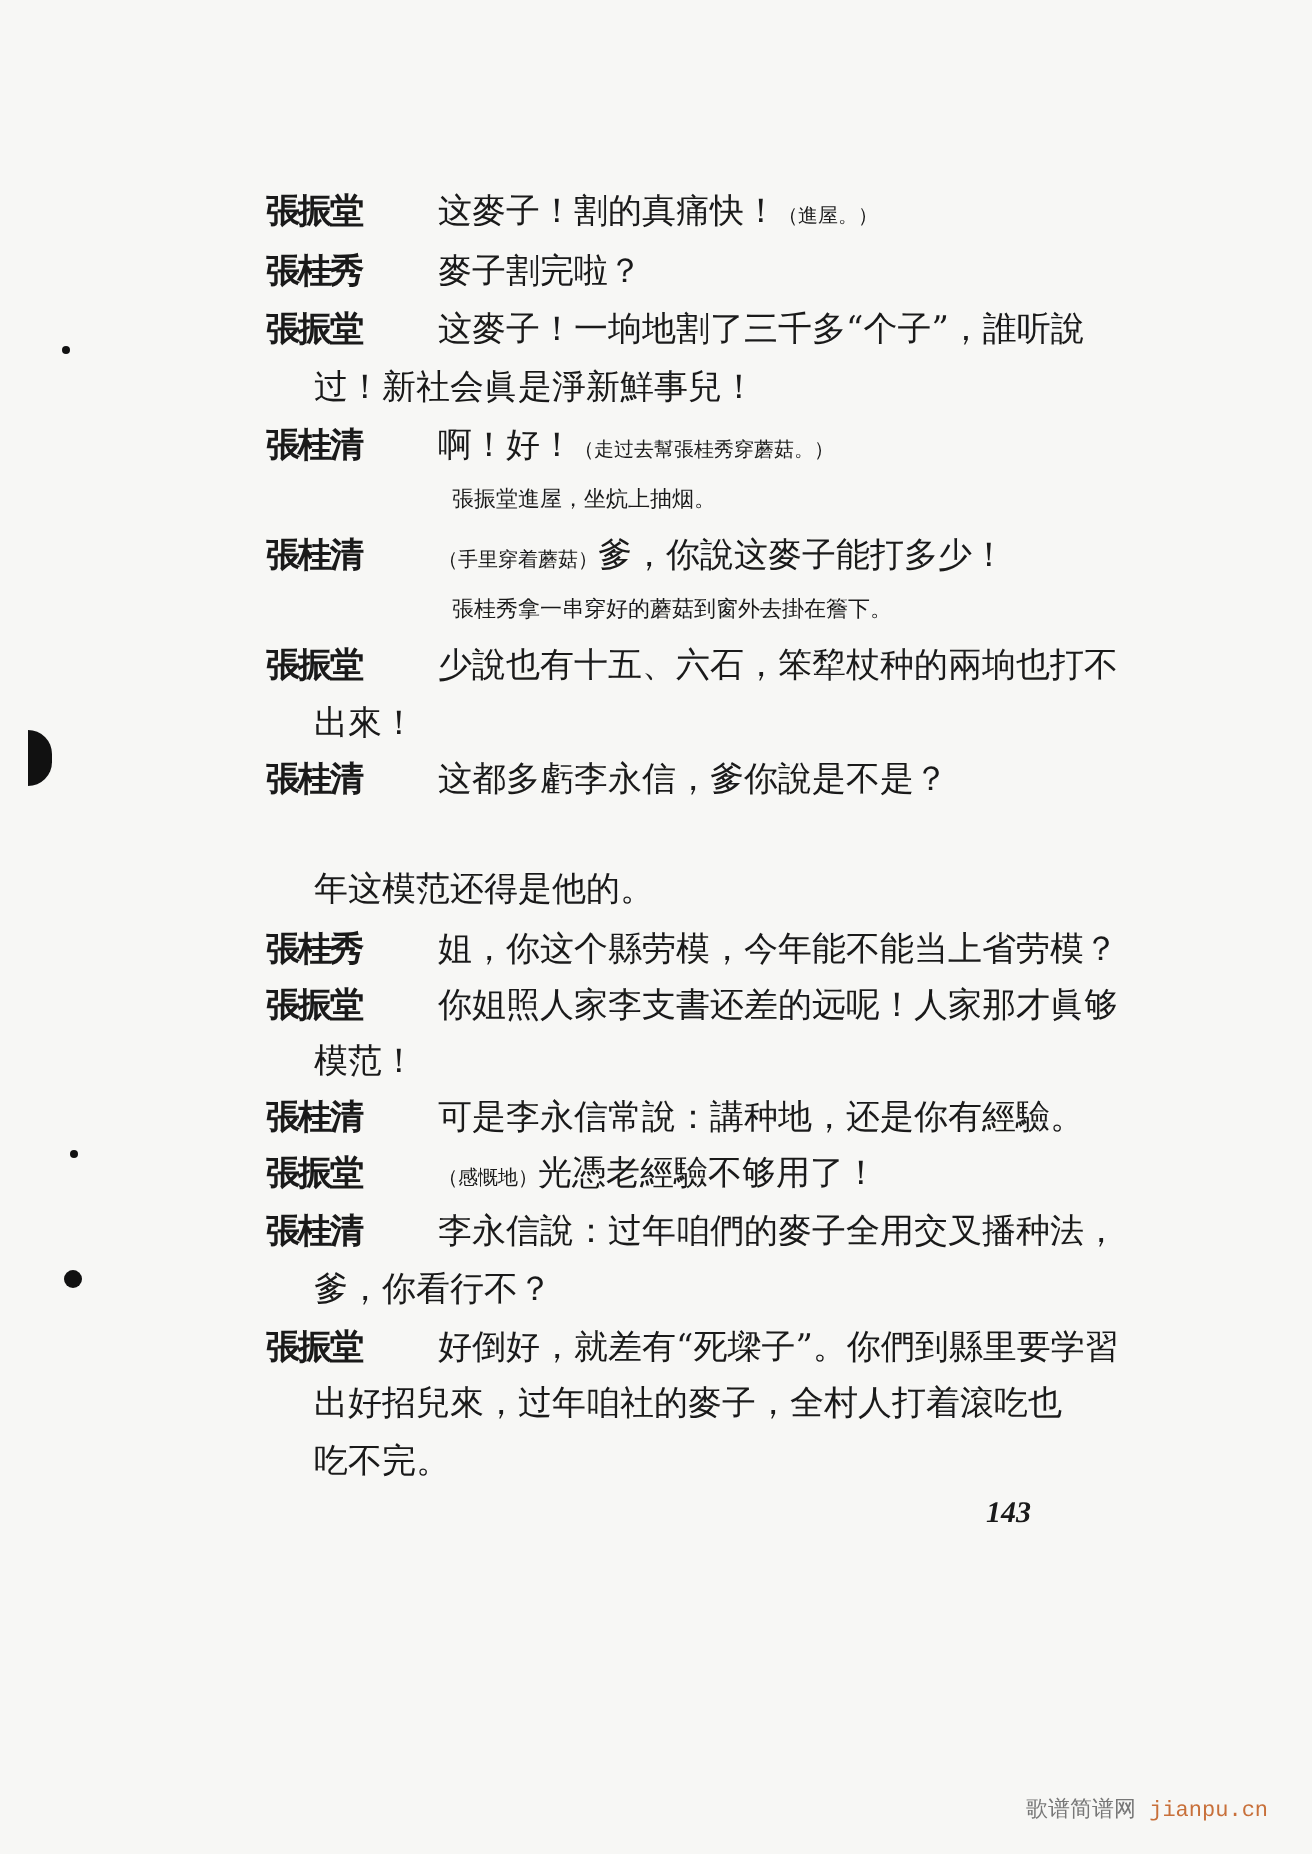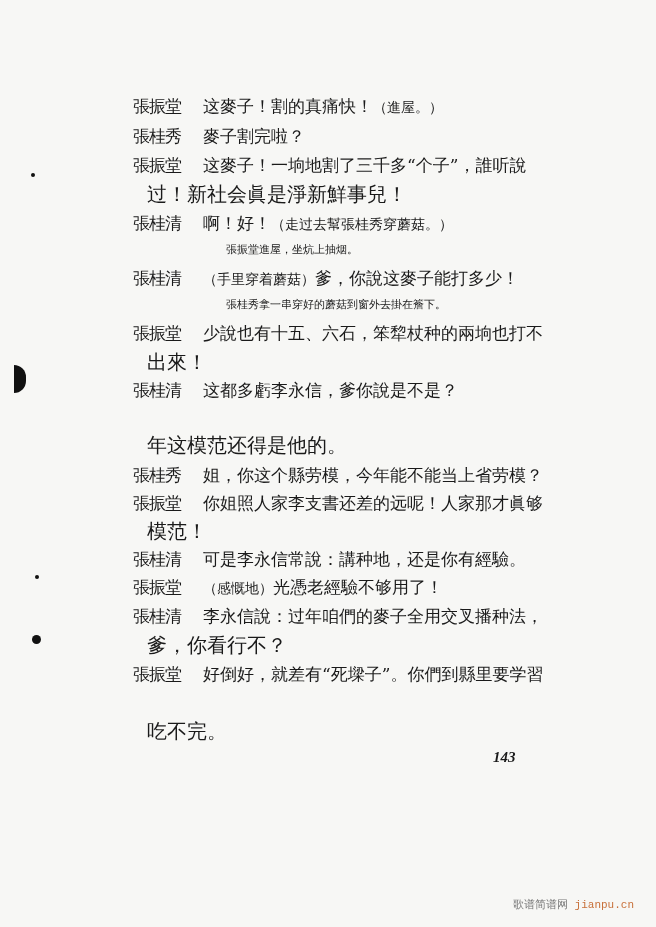--- a/index.html
+++ b/index.html
@@ -4,23 +4,23 @@
   <style>
     html, body { margin: 0; padding: 0; }
     body {
       width: 656px; height: 927px; position: relative; overflow: hidden;
       background: #f7f7f5;
       font-family: "DejaVu Serif", "Liberation Serif", serif;
       color: #1a1a1a;
     }
     .page { position: absolute; left: 0; top: 0; width: 656px; height: 927px; }
     .line { position: absolute; left: 133px; white-space: nowrap; font-size: 17px; line-height: 20px; }
-    .speaker { display: inline-block; width: 56px; margin-right: 14px; font-weight: normal; letter-spacing: -1px; }
-    .cont { position: absolute; left: 147px; white-space: nowrap; font-size: 20px; line-height: 20px; }
-    .dir { font-size: 14px; font-weight: normal; }
+    .speaker { display: inline-block; width: 56px; margin-right: 30px; font-weight: bold; letter-spacing: -1px; }
+    .cont { position: absolute; left: 157px; white-space: nowrap; font-size: 17px; line-height: 20px; }
+    .dir { font-size: 10px; font-weight: normal; }
     .stage { position: absolute; left: 205px; font-size: 11px; line-height: 14px; white-space: nowrap; margin-left: 21px; }
     .pagenum { position: absolute; left: 493px; top: 749px; font-size: 15px; font-style: italic; font-weight: bold; font-family: "Liberation Serif", serif; }
     .watermark { position: absolute; left: 513px; top: 897px; font-size: 11px; color: #777; font-family: Liberation Mono, monospace; }
     .watermark .site { color: #c8703a; }
     .hole { position: absolute; background: #111; }
     .hole-half { left: 14px; top: 365px; width: 12px; height: 28px; border-radius: 0 14px 14px 0; }
     .hole-dot1 { left: 35px; top: 575px; width: 4px; height: 4px; border-radius: 2px; }
     .hole-dot2 { left: 32px; top: 635px; width: 9px; height: 9px; border-radius: 5px; }
     .hole-dot3 { left: 31px; top: 173px; width: 4px; height: 4px; border-radius: 2px; }
   </style>
@@ -72,20 +72,21 @@
   <div class="line" style="top:549px">
     <span class="speaker">張桂清</span><span>可是李永信常說：講种地，还是你有經驗。</span>
   </div>
   <div class="line" style="top:606px">
     <span class="speaker">張桂清</span><span>李永信說：过年咱們的麥子全用交叉播种法，</span>
   </div>
   <div class="cont" style="top:635px">爹，你看行不？</div>
   <div class="line" style="top:664px">
     <span class="speaker">張振堂</span><span>好倒好，就差有“死墚子”。你們到縣里要学習</span>
   </div>
+  <div class="cont" style="top:692px">出好招兒來，过年咱社的麥子，全村人打着滾吃也</div>
   <div class="cont" style="top:721px">吃不完。</div>
 
   <div class="pagenum">143</div>
 
   <div class="watermark">
     <span>歌谱简谱网</span>
     <span class="site">jianpu.cn</span>
   </div>
 </div>
 

